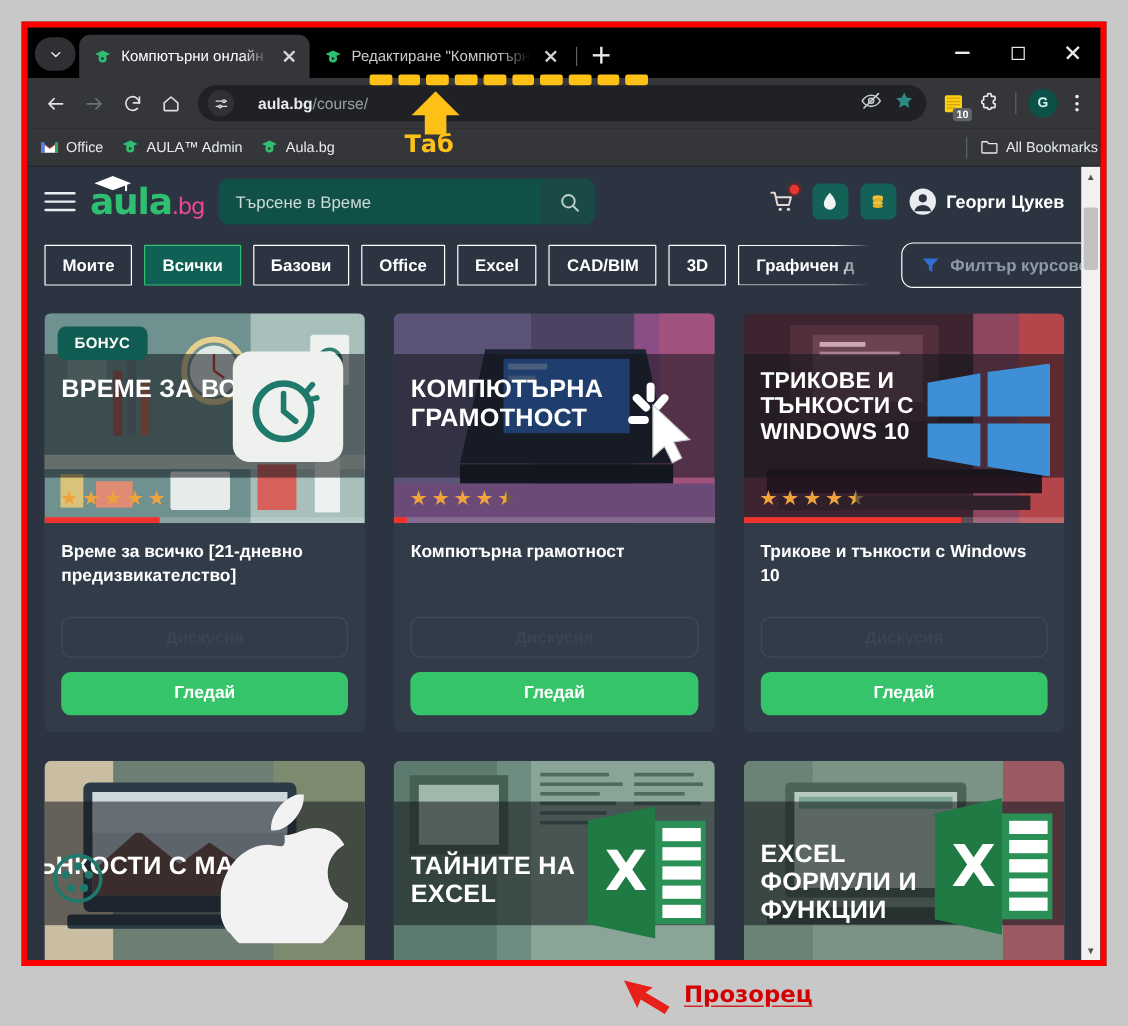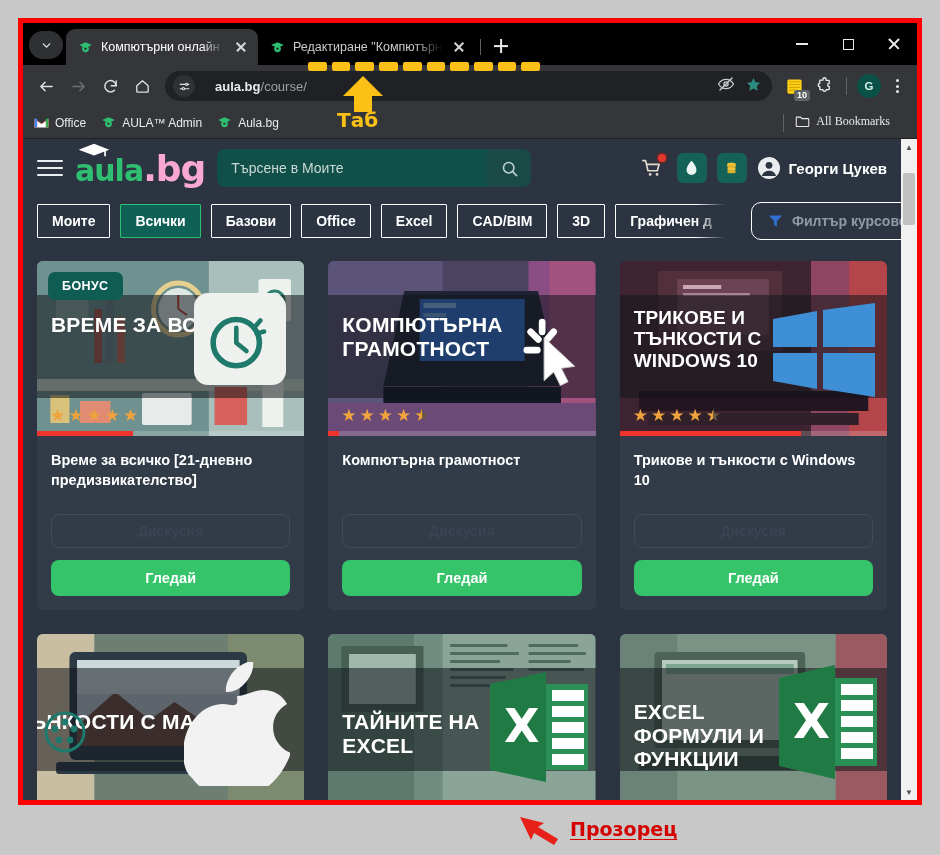--- a/index.html
+++ b/index.html
@@ -119,40 +119,40 @@
   .kebab { width: 24px; height: 24px; display: flex; flex-direction: column; align-items: center; justify-content: center; gap: 2.5px; }
   .kebab i { width: 3px; height: 3px; border-radius: 50%; background: #e8eaed; display: block; }
 
   
   .bookmarks {
     height: 32px; background: #35363a; display: flex; align-items: center;
     padding: 0 10px; gap: 14px; position: relative; border-bottom: 1px solid #202124;
   }
   .bm { display: flex; align-items: center; gap: 6px; font-size: 12px; color: #e8eaed; white-space: nowrap; }
   .bm-ico { width: 16px; height: 16px; display: flex; align-items: center; justify-content: center; }
-  .bm-right { position: absolute; right: 27px; display: flex; align-items: flex-start; gap: 10px; font-family: Liberation Serif, serif; }
+  .bm-right { position: absolute; right: 2px; display: flex; align-items: center; gap: 10px; }
 
   
   .viewport { position: relative; height: calc(787px - 10px - 42px - 42px - 32px); background: #2b3440; display: flex; }
   .page { flex: 1 1 auto; position: relative; overflow: hidden; background: #2b3440; }
 
   
   .site-header {
     height: 58px; background: #2b3440; display: flex; align-items: center;
     padding: 0 14px; gap: 12px;
   }
   .burger { width: 26px; display: flex; flex-direction: column; gap: 5px; flex: 0 0 auto; }
   .burger i { display: block; height: 2px; background: #e9eef3; border-radius: 2px; }
   .logo { position: relative; display: flex; align-items: baseline; flex: 0 0 auto; }
   .logo-a {
     font-size: 30px; font-weight: 700; color: #2fbf71; letter-spacing: -1px;
     font-family: "DejaVu Sans", sans-serif;
   }
   .logo-bg {
-    font-size: 36px; font-weight: 700; color: #f9a8d4; letter-spacing: -1px;
+    font-size: 19px; font-weight: 400; color: #ec4899; letter-spacing: -1px;
     font-family: "DejaVu Sans", sans-serif;
   }
   .logo-cap { position: absolute; left: 2px; top: -6px; }
   .searchwrap { display: flex; align-items: center; flex: 0 0 auto; }
   .search-field {
     width: 270px; height: 38px; background: #115049; border-radius: 8px 0 0 8px;
     display: flex; align-items: center; padding: 0 14px;
     color: #cbd9d6; font-size: 14px;
   }
   .search-btn {
@@ -447,21 +447,21 @@
               <svg width="34" height="17" viewBox="0 0 40 20">
                 <path d="M2 9L20 2l18 7-18 7z" fill="#ffffff"></path>
                 <path d="M33 11v5" stroke="#ffffff" stroke-width="2" stroke-linecap="round"></path>
               </svg>
             </span>
             <span class="logo-a">aula</span>
             <span class="logo-bg">.bg</span>
           </div>
 
           <div class="searchwrap">
-            <div class="search-field">Търсене в Моите</div>
+            <div class="search-field">Търсене в Време</div>
             <div class="search-btn">
               <svg width="19" height="19" viewBox="0 0 24 24">
                 <circle cx="11" cy="11" r="6.6" fill="none" stroke="#bcd0cd" stroke-width="2"></circle>
                 <path d="M16 16l5 5" stroke="#bcd0cd" stroke-width="2" stroke-linecap="round"></path>
               </svg>
             </div>
           </div>
 
           <div class="hdr-right">
             <div class="cart">

